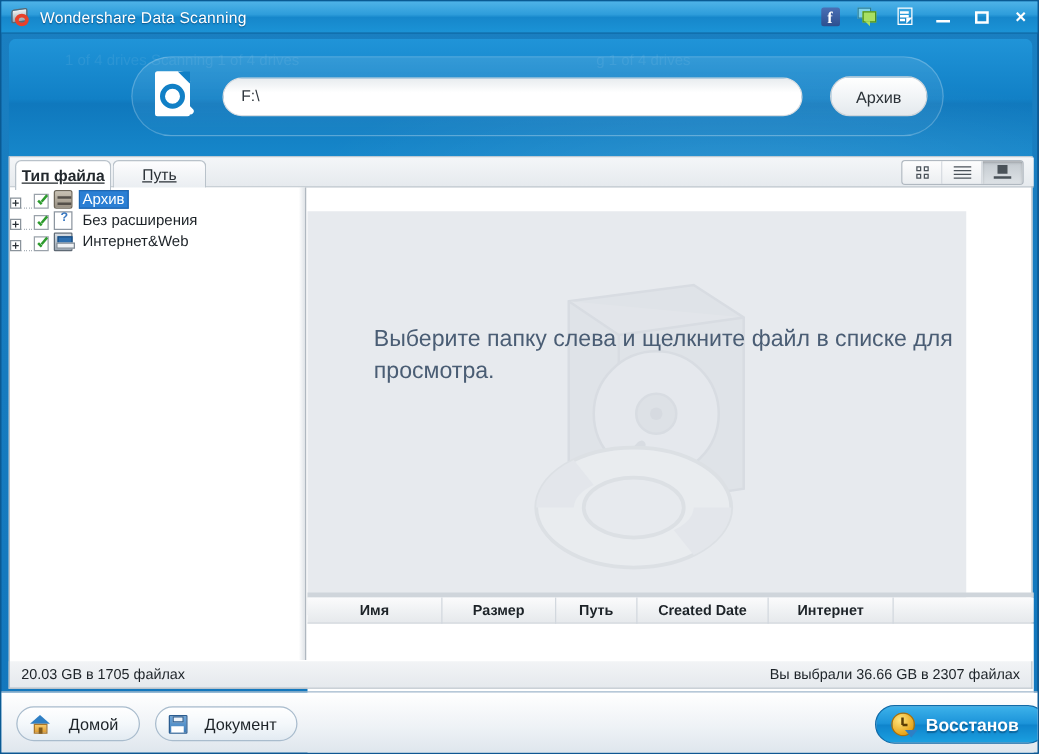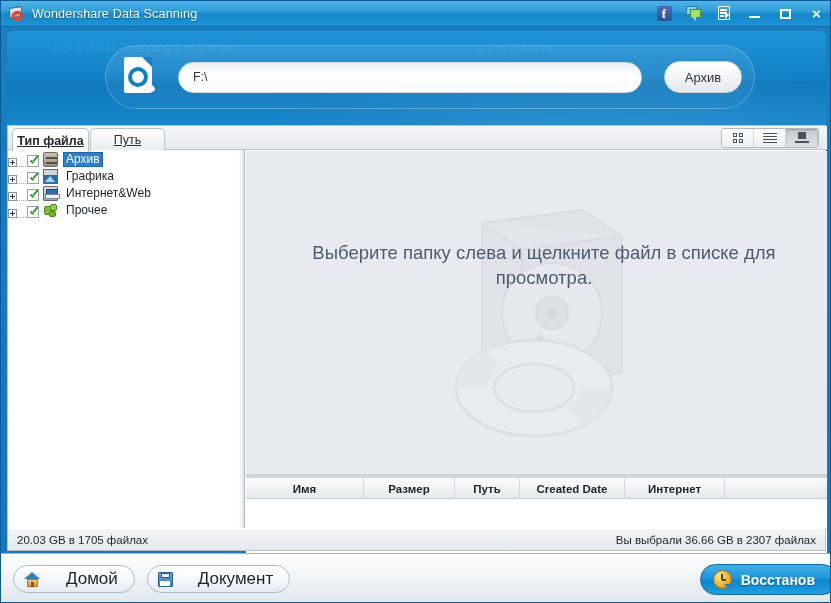--- a/index.html
+++ b/index.html
@@ -305,24 +305,23 @@
   }
 
   #v-splitter {
     position: absolute; left: 231px; top: 24px; width: 6px; height: 378px;
     background: linear-gradient(to right,#ffffff,#dfe3e7);
     border-right: 1px solid #b0b8c0; cursor: col-resize;
   }
 
   
   #preview {
-    position: absolute; left: 238px; top: 25px; width: 581px; height: 323px;
+    position: absolute; left: 238px; top: 43px; width: 527px; height: 323px;
     background: #e7eaee;
     overflow: hidden;
-    text-align: center;
   }
   #watermark {
     position: absolute; left: 50%; top: 50%;
     transform: translate(-50%,-50%);
     width: 230px; height: 250px; opacity: .45;
   }
   #preview-msg {
     position: absolute; left: 53px; top: 90px; width: 490px;
     font-size: 18.5px; color: #4a5d74; line-height: 1.35;
   }
@@ -363,22 +362,22 @@
   #footer {
     position: absolute; left: 0; top: 552px; width: 831px; height: 51px;
     background: linear-gradient(to bottom,#ffffff 0%, #eef2f6 55%, #dde5ec 100%);
     border-top: 1px solid #9fb6cb;
     display: flex; align-items: center;
   }
   .pill-btn {
     height: 28px; padding: 0 16px 0 10px; margin-left: 12px;
     border: 1px solid #a9bccd; border-radius: 14px;
     background: linear-gradient(to bottom,#ffffff 0%, #f4f8fb 50%, #e3ebf2 100%);
-    display: flex; align-items: center; gap: 25px;
-    font-size: 17px; color: #1d2328; cursor: pointer;
+    display: flex; align-items: center; gap: 14px;
+    font-size: 13px; color: #1d2328; cursor: pointer;
   }
   .home-glyph { position: relative; width: 17px; height: 15px; flex: none; }
   .home-glyph .roof {
     position: absolute; left: 0; top: 0; width: 0; height: 0;
     border-left: 8.5px solid transparent; border-right: 8.5px solid transparent;
     border-bottom: 7px solid #2f7fc4;
   }
   .home-glyph .base {
     position: absolute; left: 3px; top: 7px; width: 11px; height: 8px;
     background: linear-gradient(to bottom,#f7c96a,#dd9c33); border: 1px solid #a9762a;
@@ -523,40 +522,29 @@
         <span class="expander"></span>
           <span class="dots"></span>
         <span class="chk"></span>
         <span class="ticon ic-archive"></span>
         <span class="tlabel">Архив</span>
       </div>
       <div class="tree-row">
         <span class="expander"></span>
           <span class="dots"></span>
         <span class="chk"></span>
-        <span class="ticon ic-graphic"></span>
-        <span class="tlabel">Графика</span>
+        <span class="ticon ic-noext"></span>
+        <span class="tlabel">Без расширения</span>
       </div>
       <div class="tree-row">
         <span class="expander"></span>
           <span class="dots"></span>
         <span class="chk"></span>
         <span class="ticon ic-web"></span>
         <span class="tlabel">Интернет&amp;Web</span>
-      </div>
-      <div class="tree-row">
-        <span class="expander"></span>
-          <span class="dots"></span>
-        <span class="chk"></span>
-        <span class="ticon ic-other">
-            <span class="p1"></span>
-            <span class="p2"></span>
-            <span class="p3"></span>
-          </span>
-        <span class="tlabel">Прочее</span>
       </div>
     </div>
 
     <div id="v-splitter"></div>
 
     <div id="preview">
       <svg id="watermark" viewBox="0 0 230 250">
         <g fill="#d7dbe1" stroke="#c6ccd4" stroke-width="2">
           <path d="M60 35 L160 22 L200 48 L200 185 L100 200 L60 172 Z"></path>
           <path d="M60 35 L100 62 L200 48" fill="#dde1e6"></path>
@@ -574,21 +562,21 @@
           <path d="M190 192 a78 48 0 0 1 -30 38 l-16 -20 a40 24 0 0 0 16 -18 Z" fill="#dfe3e8"></path>
         </g>
       </svg>
       <div id="preview-msg">Выберите папку слева и щелкните файл в списке для просмотра.</div>
     </div>
 
     <div id="h-splitter"></div>
 
     <div id="table-wrap">
       <div id="table-head">
-        <div class="th" style="width:118px">Имя</div>
+        <div class="th" style="width:108px">Имя</div>
         <div class="th" style="width:91px">Размер</div>
         <div class="th" style="width:65px">Путь</div>
         <div class="th" style="width:105px">Created Date</div>
         <div class="th" style="width:100px">Интернет</div>
       </div>
       <div id="table-body"></div>
     </div>
   </div>
 
   <div id="statusbar">

